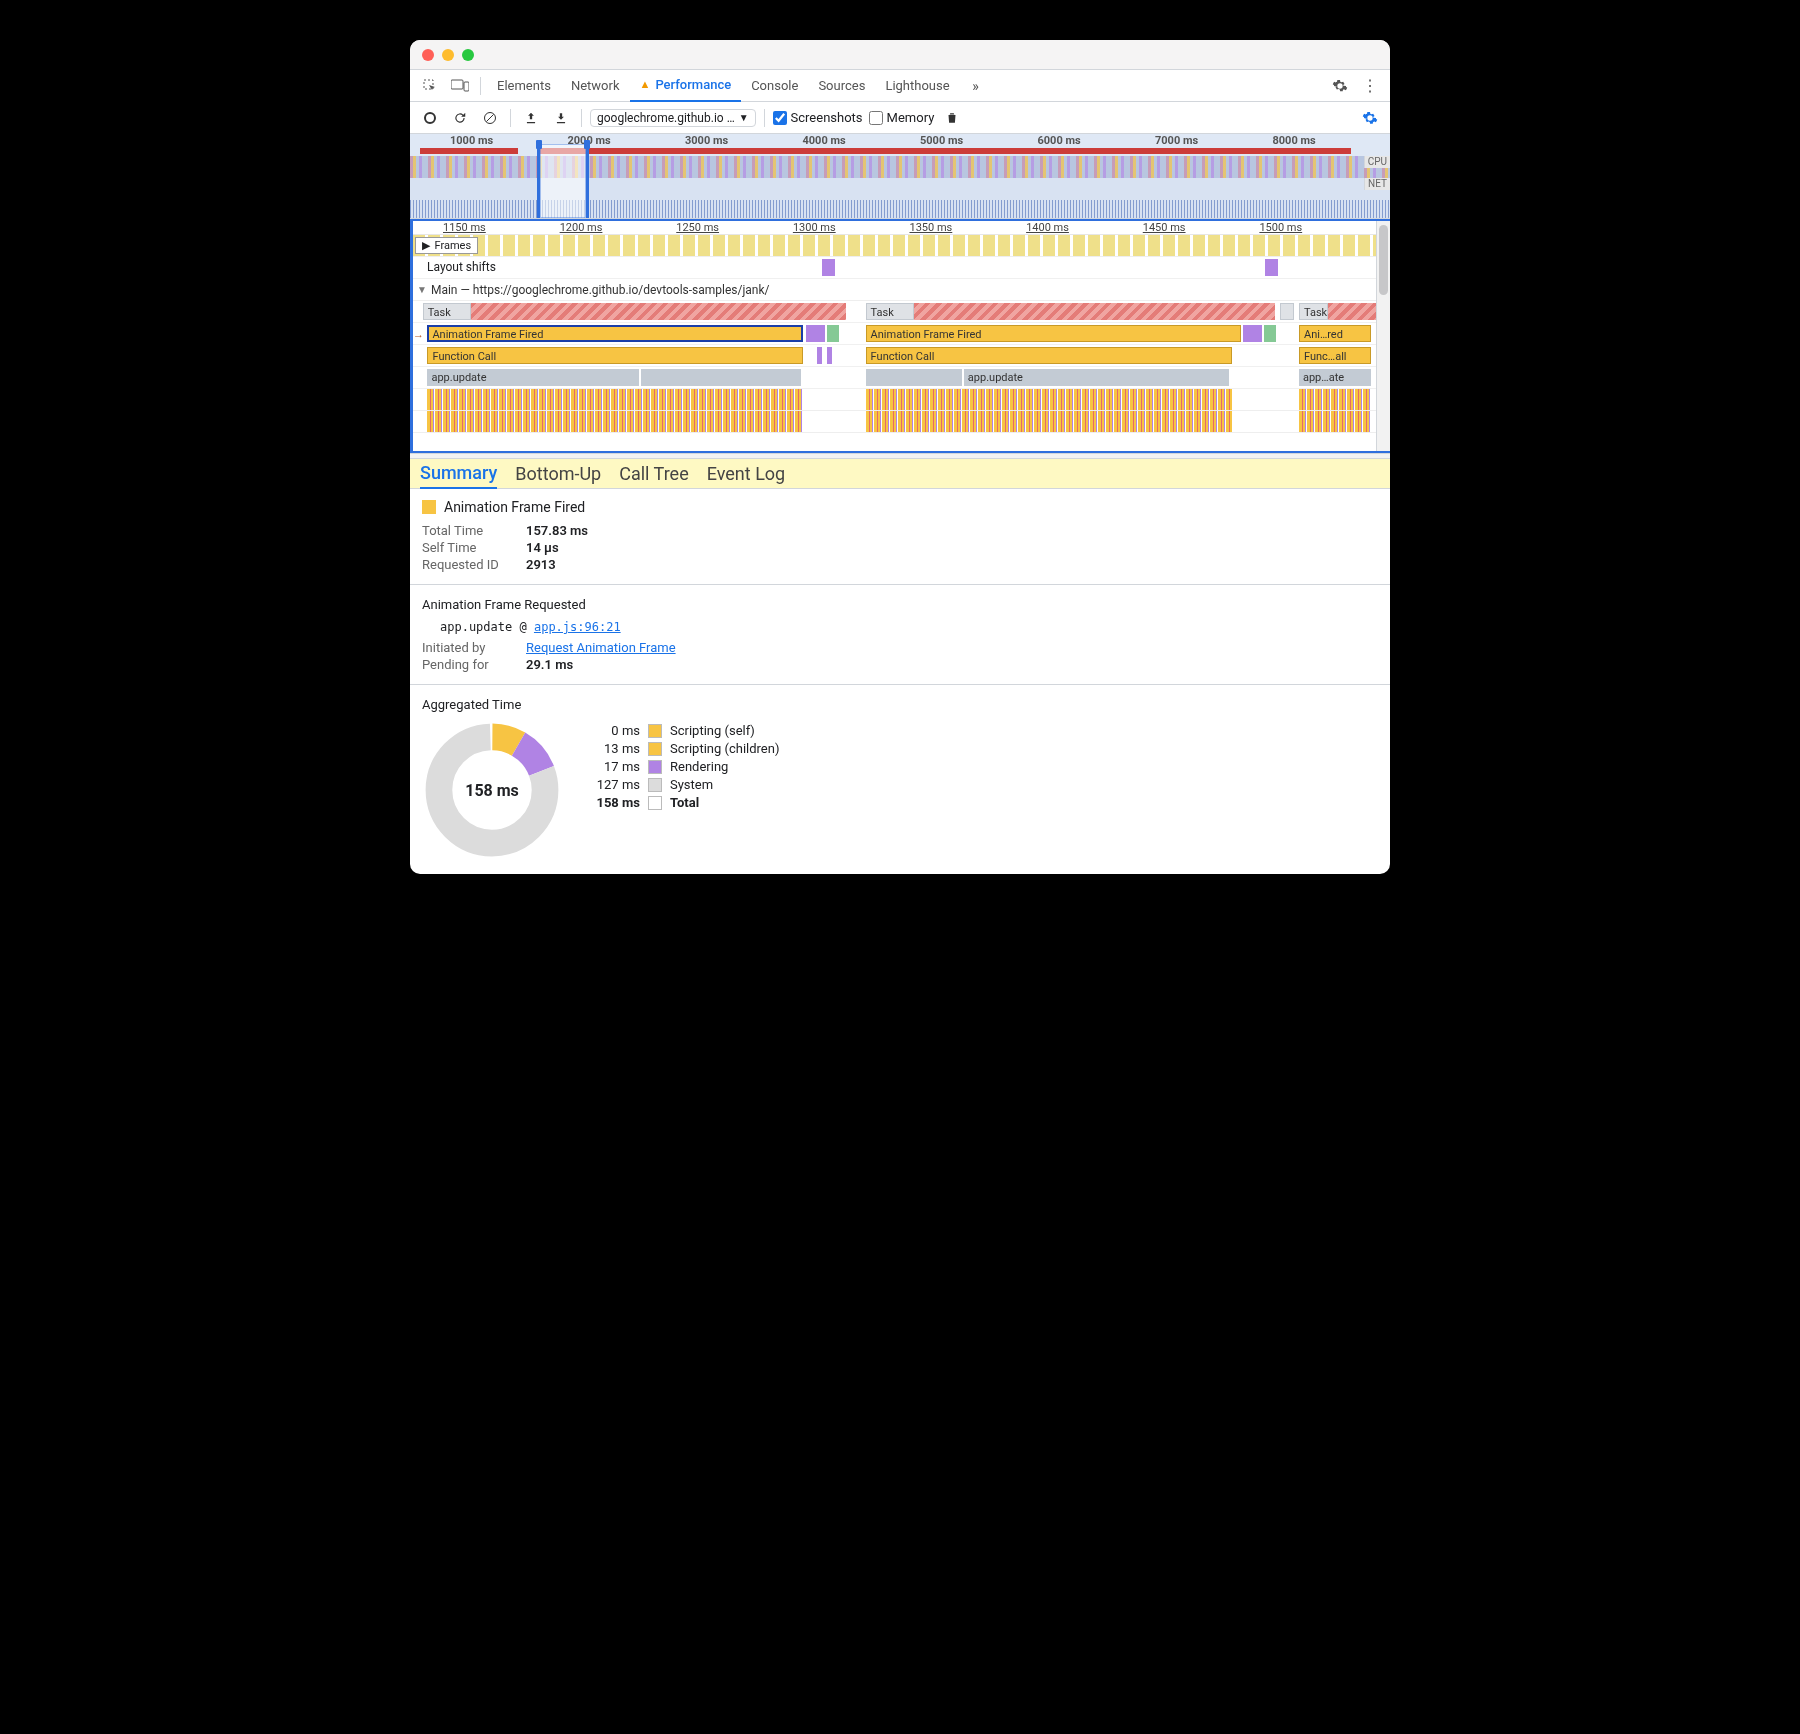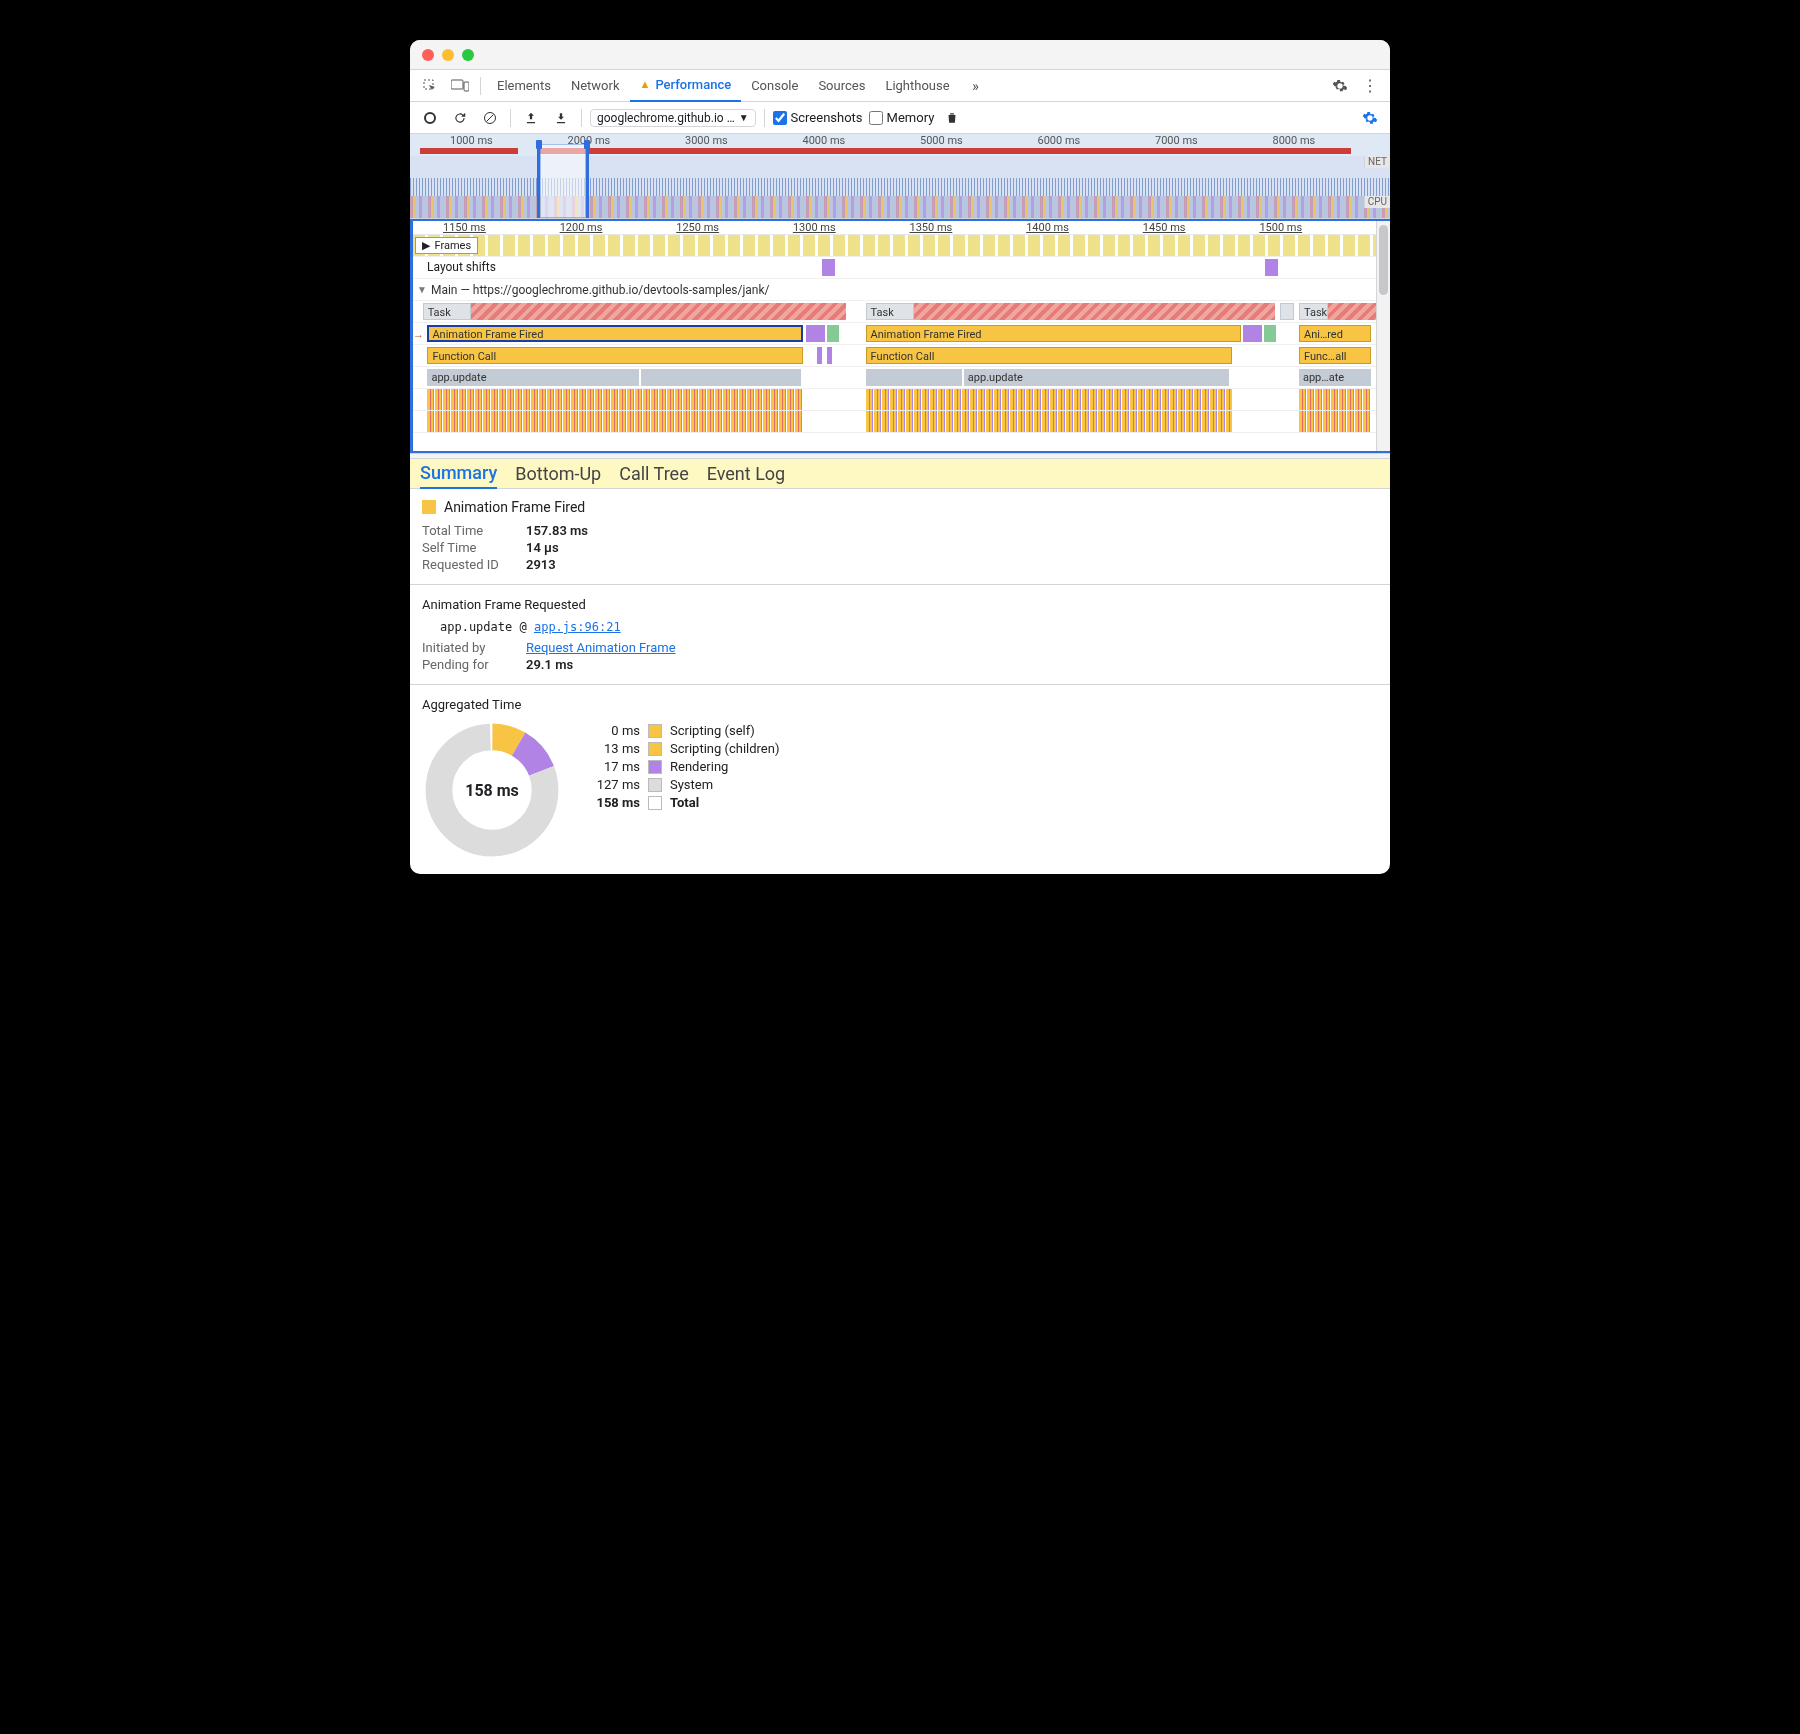--- a/index.html
+++ b/index.html
@@ -30,21 +30,21 @@
   .tab .warn{color:#f29900;font-size:11px;}
   .spacer{flex:1;}
   .toolbar{display:flex;align-items:center;height:32px;border-bottom:1px solid var(--border);padding:0 8px;gap:6px;font-size:13px;}
   .tbtn{width:24px;height:24px;display:flex;align-items:center;justify-content:center;color:#444;cursor:pointer;border-radius:3px;}
   .toolbar .vsep{width:1px;height:18px;background:var(--border);margin:0 2px;}
   .url-pill{display:flex;align-items:center;gap:4px;border:1px solid var(--border);border-radius:4px;padding:1px 6px;font-size:12px;cursor:pointer;}
   .chk{display:flex;align-items:center;gap:4px;font-size:13px;cursor:pointer;}
   input[type=checkbox]{accent-color:var(--blue);margin:0;width:14px;height:14px;}
   .overview{position:relative;border-bottom:1px solid var(--border);}
   .ov-ticks{display:flex;font-size:11px;color:#555;background:#dfe8f5;height:12px;padding-left:40px;}
-  .ov-ticks span{flex:1;}
+  .ov-ticks span{flex:1;font-weight:bold;}
   .ov-redbar{position:relative;height:10px;background:#dfe8f5;padding:2px 0 0 6px;}
   .ov-redbar div{height:6px;background:#cc3c39;position:absolute;top:2px;}
   .ov-cpu{height:22px;background:linear-gradient(#b8c6e0,#b8c6e0);position:relative;overflow:hidden;}
   .ov-cpu::after{content:"";position:absolute;inset:0;background:
      repeating-linear-gradient(90deg,rgba(180,130,230,.6) 0 3px,transparent 3px 9px),
      repeating-linear-gradient(90deg,rgba(247,196,67,.7) 0 6px,transparent 6px 18px);
   }
   .ov-label{position:absolute;right:0;background:#e7e7e7;border-left:1px solid var(--border);font-size:10px;color:#666;padding:0 3px;line-height:12px;}
   .ov-net{height:40px;background:#d8e2f2;position:relative;overflow:hidden;}
   .ov-net::after{content:"";position:absolute;left:0;right:0;bottom:0;height:18px;background:
@@ -217,26 +217,26 @@
         <span>5000 ms</span>
         <span>6000 ms</span>
         <span>7000 ms</span>
         <span>8000 ms</span>
       </div>
     <div class="ov-redbar">
       <div style="left:1%;width:10%"></div>
         <div style="left:13%;width:83%"></div>
     </div>
     <div style="position:relative;">
+      <div class="ov-cpu"></div>
+      <div class="ov-label" style="top:0">CPU</div>
+    </div>
+    <div style="position:relative;">
       <div class="ov-net"></div>
       <div class="ov-label" style="top:0">NET</div>
-    </div>
-    <div style="position:relative;">
-      <div class="ov-cpu"></div>
-      <div class="ov-label" style="top:0">CPU</div>
     </div>
     <div class="ov-sel" id="ov-sel" style="left: 13%; width: 5.3%;">
       <div class="h l"></div>
       <div class="h r"></div>
     </div>
   </div>
 
   <div class="detail" style="padding-right:14px;">
     <div class="vscroll">
         <div class="thumb" style="top:4px;height:70px;"></div>

